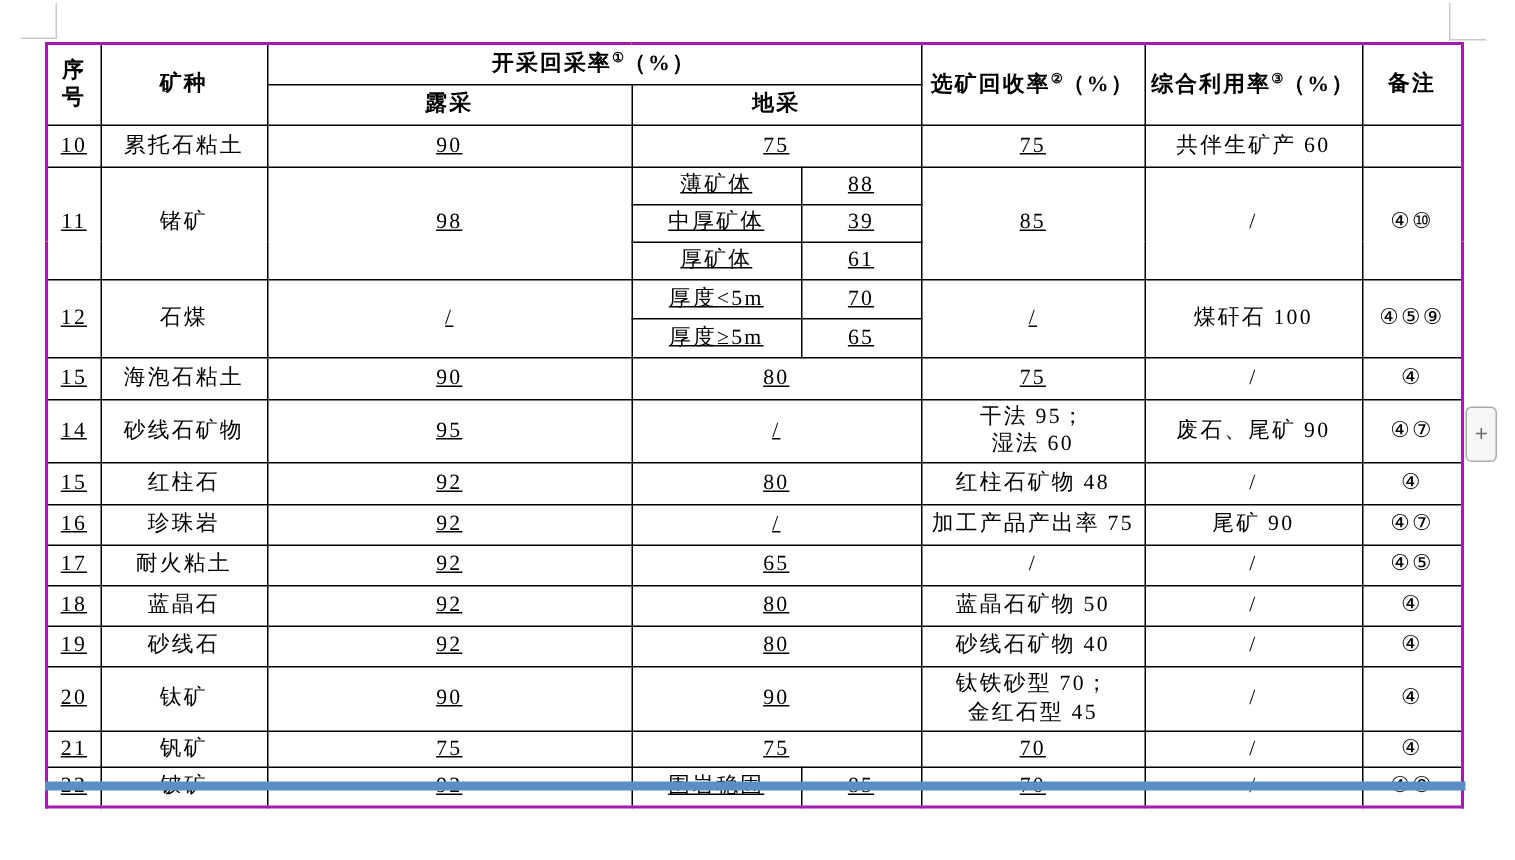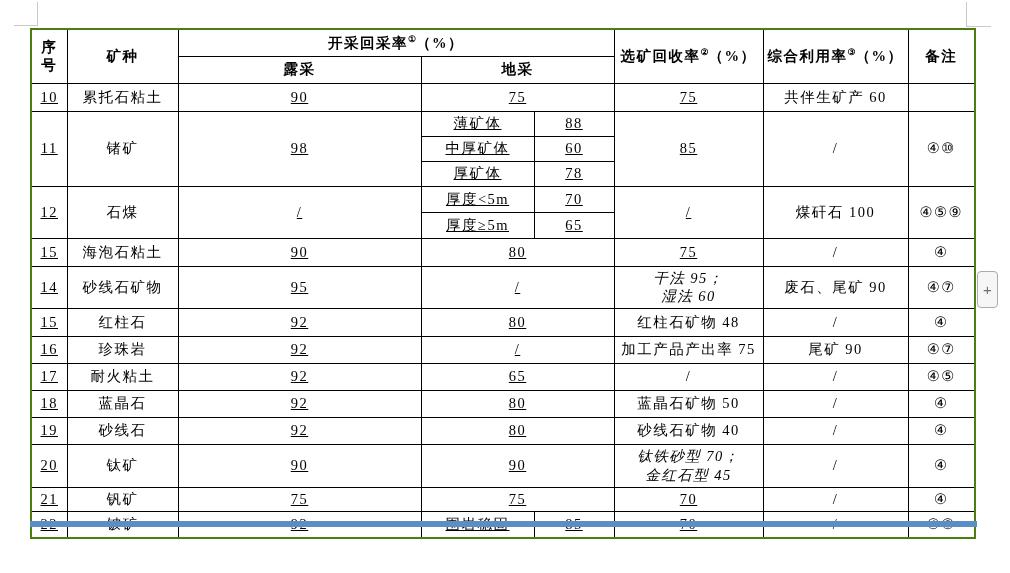--- a/index.html
+++ b/index.html
@@ -20,26 +20,26 @@
     border-collapse:collapse;table-layout:fixed;width:944px;
   }
   table.main td{
     border:1px solid #000;
     text-align:center;vertical-align:middle;
     font-size:14.5px;line-height:1.25;
     padding:1px 2px;overflow:hidden;
     letter-spacing:1.5px;
     word-break:break-all;
   }
-  table.main{border:2px solid #4d7c0f;}
+  table.main{border:2px solid #a21caf;}
   td.hd{font-weight:bold;font-size:15px;letter-spacing:1px;}
   td.hd sup{font-size:9px;letter-spacing:0;}
   td.num{letter-spacing:0;text-decoration:underline;}
   td.sublabel{text-align:left;padding-left:8px;letter-spacing:1px;text-decoration:underline;}
-  td.pre{white-space:pre-line;font-style:italic;}
+  td.pre{white-space:pre-line;}
   td.vtop{vertical-align:top;}
   td.vbottom{vertical-align:bottom;line-height:1;}
   td.remark{letter-spacing:0;margin-top:32px;}
 
   
   .blue-divider{
     position:absolute;left:30px;top:521px;width:947px;height:6px;
   }
 
   
@@ -98,25 +98,25 @@
     <td rowspan="3">锗矿</td>
     <td class="num" rowspan="3">98</td>
     <td class="sublabel">薄矿体</td>
     <td class="num">88</td>
     <td class="num" rowspan="3">85</td>
     <td rowspan="3">/</td>
     <td class="remark" rowspan="3">④⑩</td>
   </tr>
   <tr style="height:25px">
     <td class="sublabel">中厚矿体</td>
-    <td class="num">60</td>
+    <td class="num">39</td>
   </tr>
   <tr style="height:25px">
     <td class="sublabel">厚矿体</td>
-    <td class="num">78</td>
+    <td class="num">61</td>
   </tr>
 
   <tr style="height:26px">
     <td class="num" rowspan="2">12</td>
     <td rowspan="2">石煤</td>
     <td class="num" rowspan="2">/</td>
     <td class="sublabel">厚度&lt;5m</td>
     <td class="num">70</td>
     <td class="num" rowspan="2">/</td>
     <td rowspan="2">煤矸石 100</td>

